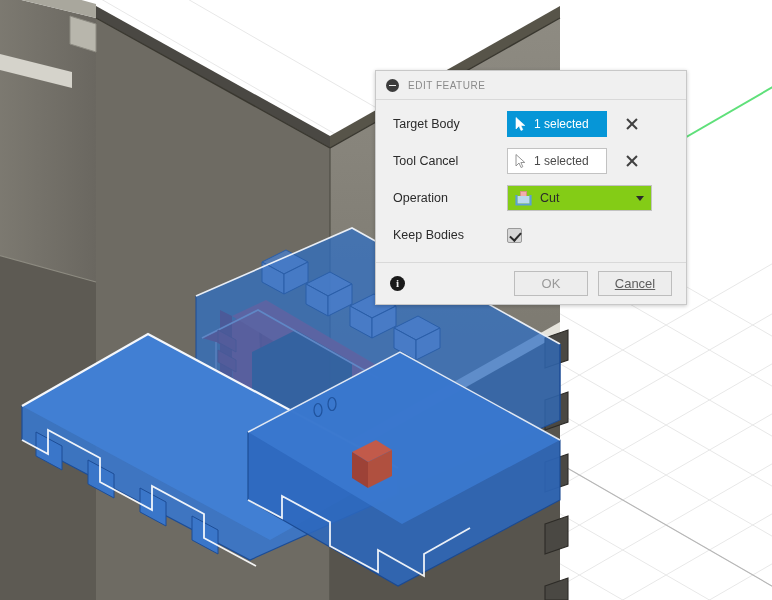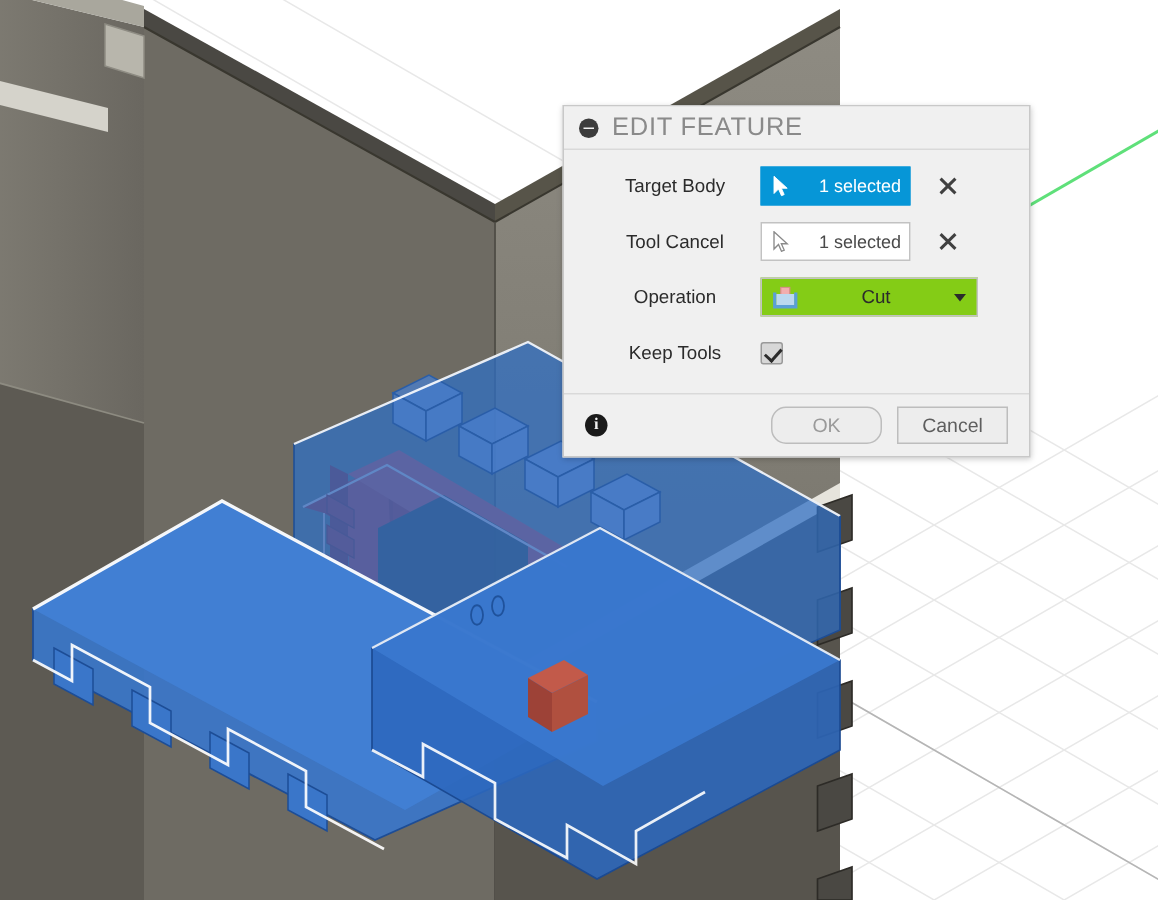--- a/index.html
+++ b/index.html
@@ -64,57 +64,56 @@
     flex: 0 0 auto;
   }
   .collapse-icon::after {
     content: "";
     position: absolute;
     left: 3px; top: 6px;
     width: 7px; height: 1.5px;
     background: #f0f0f0;
   }
   .dlg-title {
-    font-size: 17px;
+    font-size: 10px;
     letter-spacing: 0.5px;
     color: #8a8a8a;
     white-space: nowrap;
   }
 
   .dlg-body {
     padding: 9px 0 12px 0;
     background: #f0f0f0;
   }
 
   .row {
     display: flex;
     align-items: center;
     height: 30px;
     padding: 0 14px 0 17px;
     margin-bottom: 7px;
-    text-align: center;
   }
   .row:last-child { margin-bottom: 0; }
 
   .row-label {
     width: 114px;
     flex: 0 0 114px;
     font-size: 12.5px;
     color: #2b2b2b;
     white-space: nowrap;
   }
   .row-label.disabled { color: #b0b0b0; }
 
   
   .sel-btn {
     height: 26px;
     width: 100px;
     display: flex;
     align-items: center;
-    gap: 20px;
+    gap: 8px;
     padding-left: 7px;
     border: 1px solid #c2c2c2;
     background: #ffffff;
     color: #4a4a4a;
     font-size: 12px;
     cursor: pointer;
     user-select: none;
   }
   .sel-btn.active {
     background: #0696d7;
@@ -220,22 +219,22 @@
     height: 25px;
     min-width: 74px;
     padding: 0 13px;
     border: 1px solid #bdbdbd;
     background: #ededed;
     font-size: 13px;
     font-family: "Liberation Sans", sans-serif;
     cursor: pointer;
     margin-left: 10px;
   }
-  .dlg-btn.ok { color: #9a9a9a; border-radius: 10px; }
-  .dlg-btn.cancel { color: #5e5e5e; }
+  .dlg-btn.ok { color: #9a9a9a; }
+  .dlg-btn.cancel { color: #5e5e5e; text-decoration: underline; }
 </style>
 </head>
 <body>
 
 <div id="app">
 
   <div id="viewport">
 
     <svg id="grid-svg" viewBox="0 0 772 600">
       <defs>
@@ -465,21 +464,21 @@
             <path d="M1.5,4 L1.5,13.5 L15.5,13.5 L15.5,4" fill="none" stroke="#5b9fd6" stroke-width="2.2"></path>
             <path d="M2.6,5 L2.6,12.4 L14.4,12.4 L14.4,5" fill="#bcd9ef" stroke="none"></path>
           </svg>
           <span class="dd-text">Cut</span>
           <span class="dd-caret"></span>
         </span>
       </div>
 
 
       <div class="row">
-        <span class="row-label">Keep Tools</span>
+        <span class="row-label">Keep Bodies</span>
         <span class="cbox checked"></span>
       </div>
 
     </div>
 
     <div class="dlg-footer">
       <span class="info-icon">i</span>
       <span class="footer-spacer"></span>
       <button class="dlg-btn ok">OK</button>
       <button class="dlg-btn cancel">Cancel</button>

